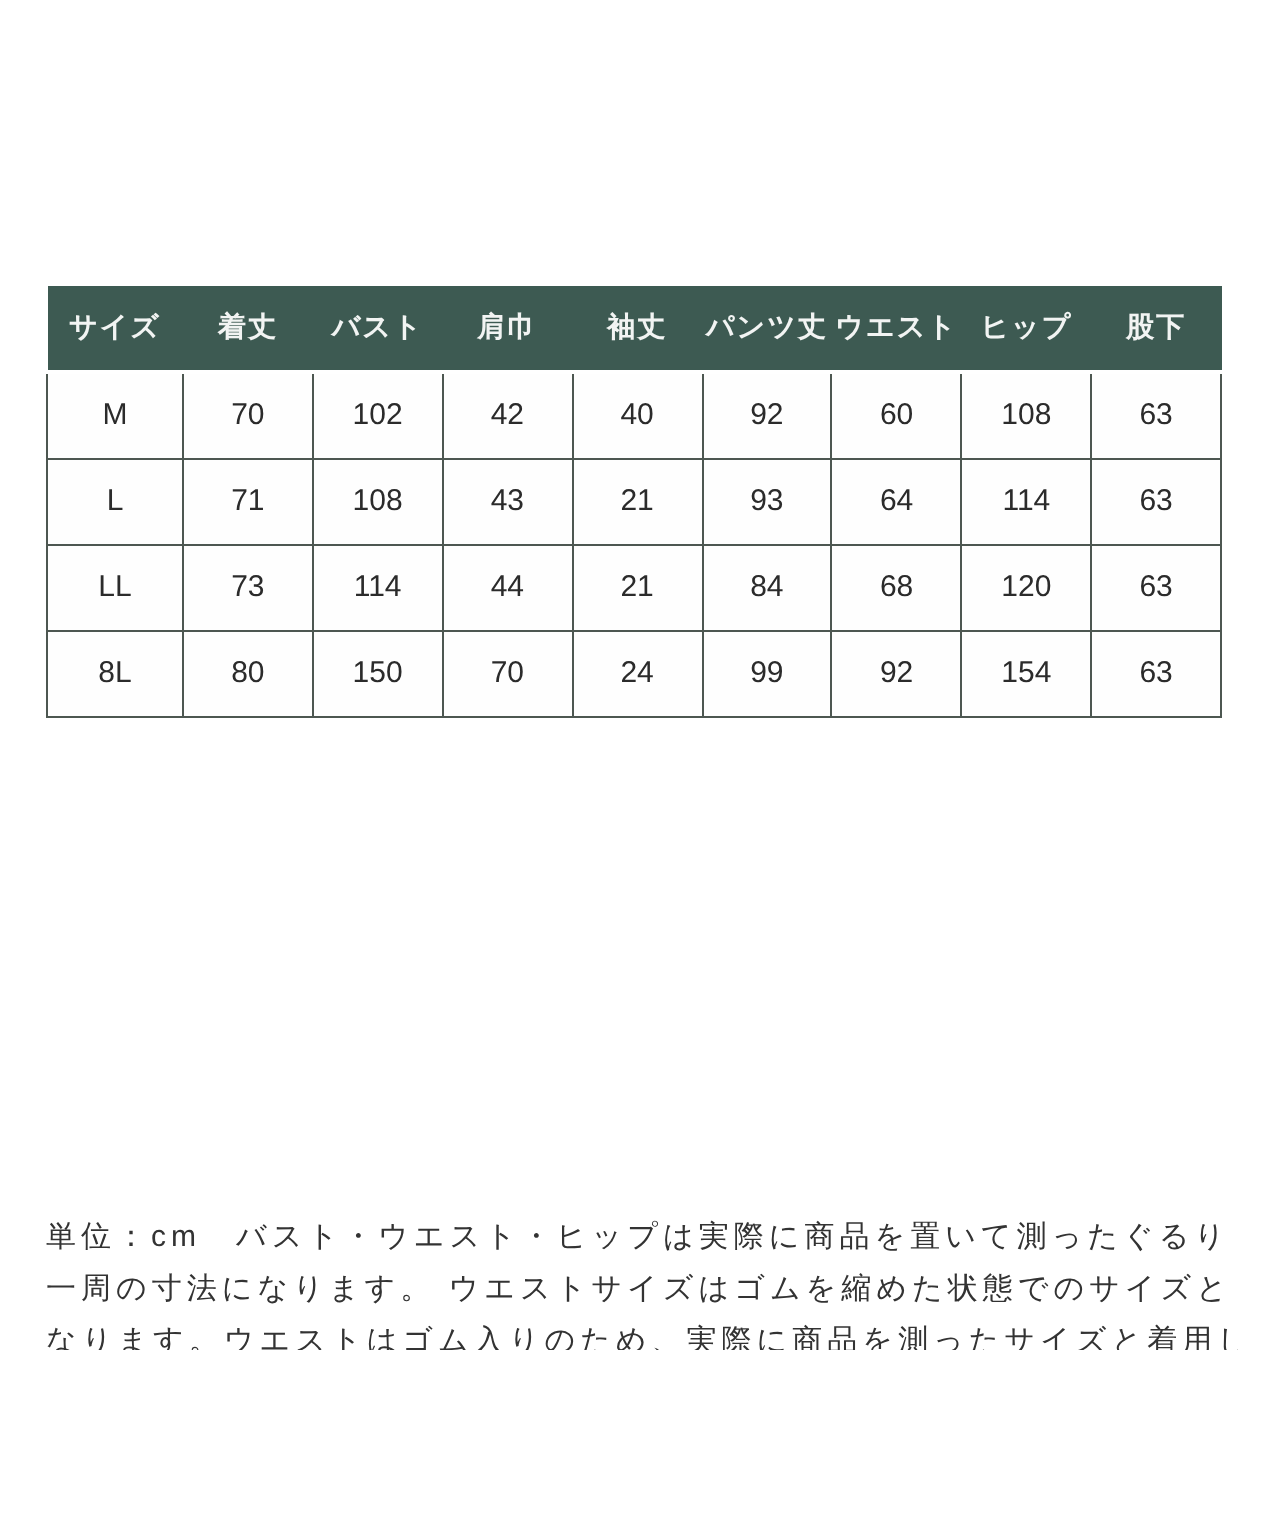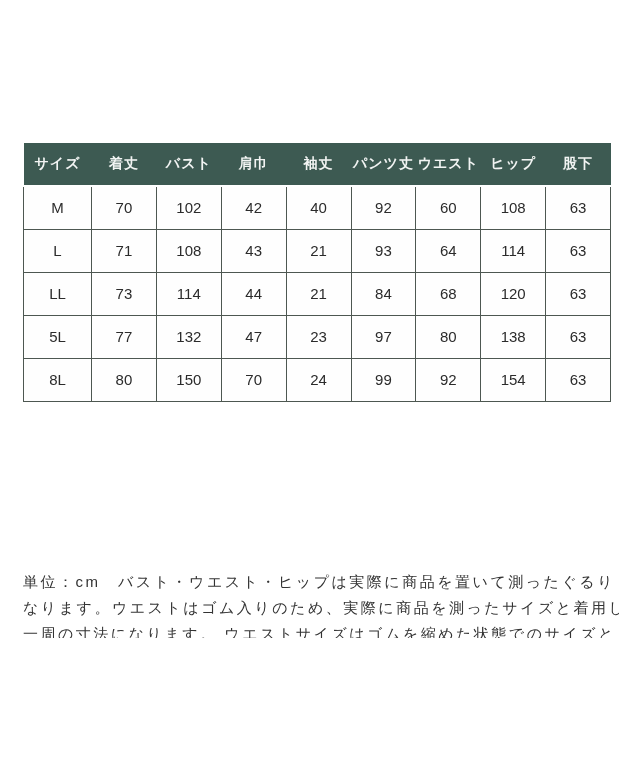--- a/index.html
+++ b/index.html
@@ -51,21 +51,21 @@
     font-size: 15px;
     height: 43px;
     text-align: center;
     vertical-align: middle;
     border: 1px solid var(--border-color);
     padding: 0;
   }
   .size-note {
     position: absolute;
     left: 23px;
-    top: 569px;
+    top: 606px;
     width: 596px;
     height: 69px;
     overflow: hidden;
     color: var(--note-text);
     font-size: 15px;
     line-height: 26px;
     letter-spacing: 2.5px;
   }
   .size-note .note-line {
     white-space: nowrap;
@@ -121,43 +121,32 @@
           <td>73</td>
           <td>114</td>
           <td>44</td>
           <td>21</td>
           <td>84</td>
           <td>68</td>
           <td>120</td>
           <td>63</td>
         </tr>
         <tr>
-          <td>5L</td>
-          <td>77</td>
-          <td>132</td>
-          <td>47</td>
-          <td>23</td>
-          <td>97</td>
-          <td>80</td>
-          <td>138</td>
-          <td>63</td>
-        </tr>
-        <tr>
           <td>8L</td>
           <td>80</td>
           <td>150</td>
           <td>70</td>
           <td>24</td>
           <td>99</td>
           <td>92</td>
           <td>154</td>
           <td>63</td>
         </tr>
       </tbody>
   </table>
 
   <div class="size-note">
       <div class="note-line">単位：cm　バスト・ウエスト・ヒップは実際に商品を置いて測ったぐるり</div>
+      <div class="note-line">一周の寸法になります。 ウエストサイズはゴムを縮めた状態でのサイズと</div>
       <div class="note-line">なります。ウエストはゴム入りのため、実際に商品を測ったサイズと着用し</div>
-      <div class="note-line">一周の寸法になります。 ウエストサイズはゴムを縮めた状態でのサイズと</div>
     </div>
 
 </div>
 
 </body></html>

